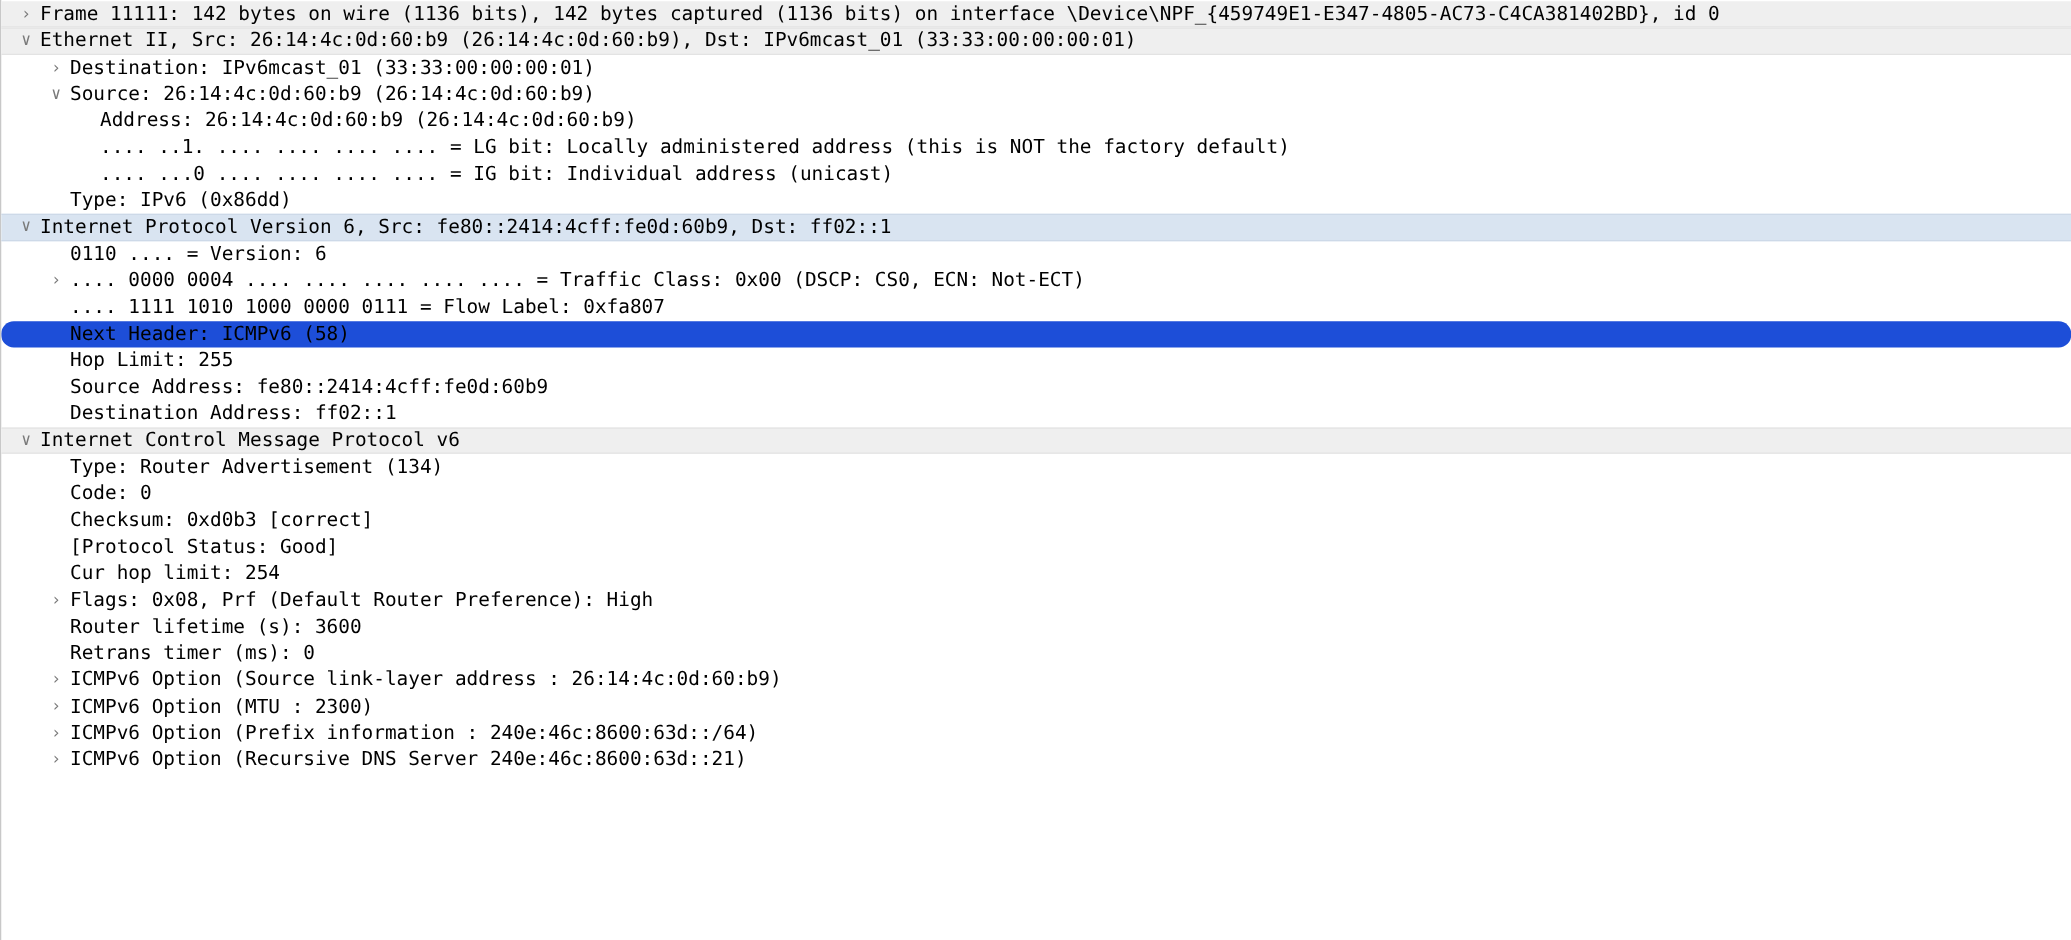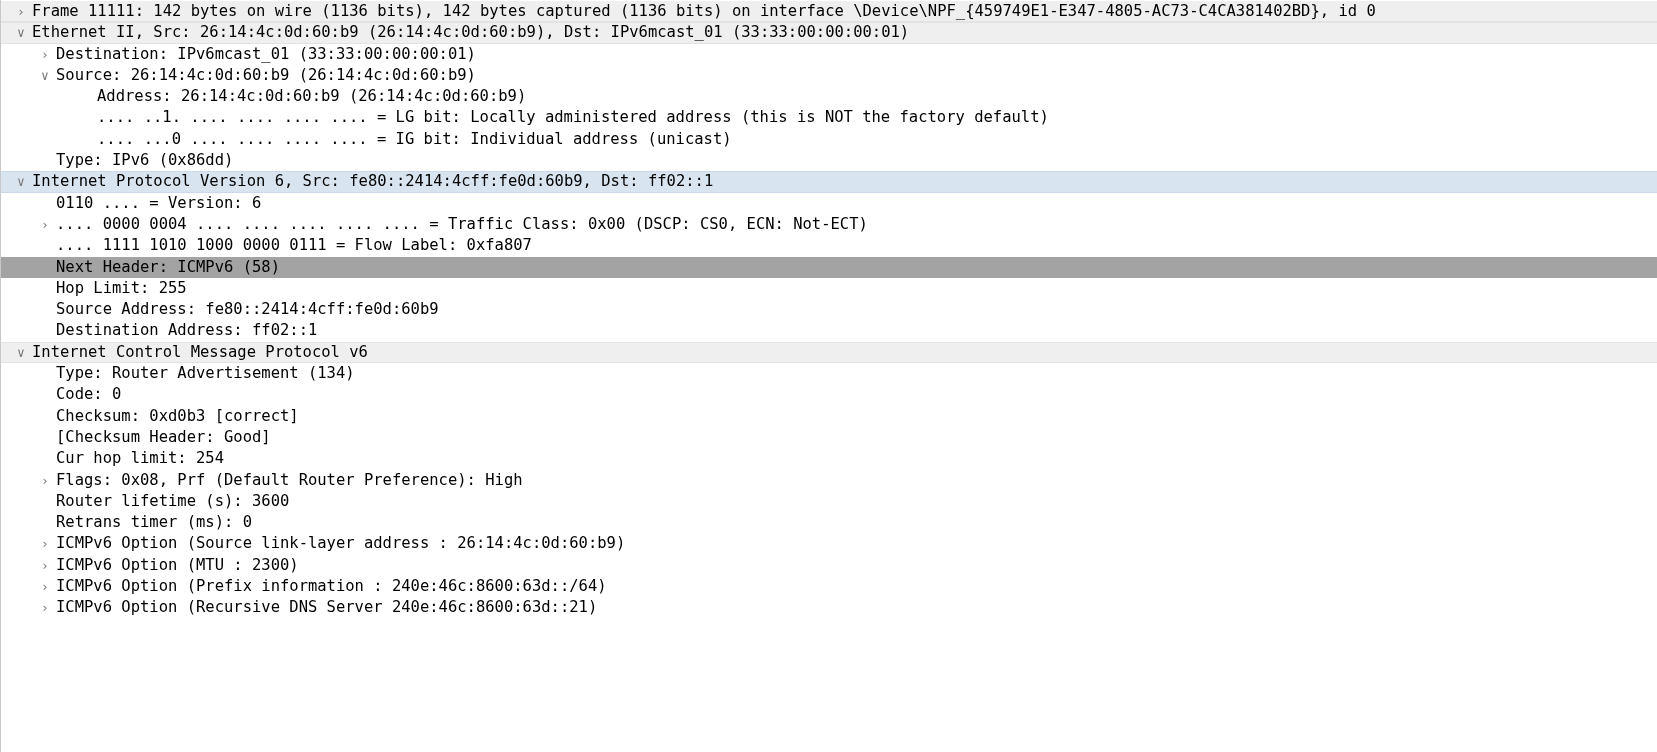--- a/index.html
+++ b/index.html
@@ -56,23 +56,24 @@
 
   
   .row.focus-proto {
     background: #d9e4f1;
     border-top: 1px solid #cdd9e8;
     border-bottom: 1px solid #cdd9e8;
   }
 
   
   .row.selected {
-    background: #a3a3a3;
+    background: #1d4ed8;
     border-top: none;
     border-bottom: none;
+    border-radius: 10px;
   }
 
   .expander {
     flex: 0 0 auto;
     width: 22px;
     min-width: 22px;
     text-align: center;
     color: #7a7a7a;
     font-size: 13px;
     line-height: 21.3px;
@@ -84,21 +85,21 @@
 
   .label {
     flex: 0 0 auto;
     white-space: pre;
     text-align: center;
   }
 
   
   .ind-0 { padding-left: 9px; }
   .ind-1 { padding-left: 33px; }
-  .ind-2 { padding-left: 74px; }
+  .ind-2 { padding-left: 57px; }
 
   
 </style>
 </head>
 <body>
 
 <div id="packet-detail-pane">
   <div class="tree" id="tree-root">
       <div class="row ind-0 proto first"><span class="expander">›</span><span class="label">Frame 11111: 142 bytes on wire (1136 bits), 142 bytes captured (1136 bits) on interface \Device\NPF_{459749E1-E347-4805-AC73-C4CA381402BD}, id 0</span></div>
       <div class="row ind-0 proto"><span class="expander">∨</span><span class="label">Ethernet II, Src: 26:14:4c:0d:60:b9 (26:14:4c:0d:60:b9), Dst: IPv6mcast_01 (33:33:00:00:00:01)</span></div>
@@ -113,21 +114,21 @@
       <div class="row ind-1"><span class="expander">›</span><span class="label">.... 0000 0004 .... .... .... .... .... = Traffic Class: 0x00 (DSCP: CS0, ECN: Not-ECT)</span></div>
       <div class="row ind-1"><span class="expander none"></span><span class="label">.... 1111 1010 1000 0000 0111 = Flow Label: 0xfa807</span></div>
       <div class="row ind-1 selected"><span class="expander none"></span><span class="label">Next Header: ICMPv6 (58)</span></div>
       <div class="row ind-1"><span class="expander none"></span><span class="label">Hop Limit: 255</span></div>
       <div class="row ind-1"><span class="expander none"></span><span class="label">Source Address: fe80::2414:4cff:fe0d:60b9</span></div>
       <div class="row ind-1"><span class="expander none"></span><span class="label">Destination Address: ff02::1</span></div>
       <div class="row ind-0 proto"><span class="expander">∨</span><span class="label">Internet Control Message Protocol v6</span></div>
       <div class="row ind-1"><span class="expander none"></span><span class="label">Type: Router Advertisement (134)</span></div>
       <div class="row ind-1"><span class="expander none"></span><span class="label">Code: 0</span></div>
       <div class="row ind-1"><span class="expander none"></span><span class="label">Checksum: 0xd0b3 [correct]</span></div>
-      <div class="row ind-1"><span class="expander none"></span><span class="label">[Checksum Header: Good]</span></div>
+      <div class="row ind-1"><span class="expander none"></span><span class="label">[Protocol Status: Good]</span></div>
       <div class="row ind-1"><span class="expander none"></span><span class="label">Cur hop limit: 254</span></div>
       <div class="row ind-1"><span class="expander">›</span><span class="label">Flags: 0x08, Prf (Default Router Preference): High</span></div>
       <div class="row ind-1"><span class="expander none"></span><span class="label">Router lifetime (s): 3600</span></div>
       <div class="row ind-1"><span class="expander none"></span><span class="label">Retrans timer (ms): 0</span></div>
       <div class="row ind-1"><span class="expander">›</span><span class="label">ICMPv6 Option (Source link-layer address : 26:14:4c:0d:60:b9)</span></div>
       <div class="row ind-1"><span class="expander">›</span><span class="label">ICMPv6 Option (MTU : 2300)</span></div>
       <div class="row ind-1"><span class="expander">›</span><span class="label">ICMPv6 Option (Prefix information : 240e:46c:8600:63d::/64)</span></div>
       <div class="row ind-1"><span class="expander">›</span><span class="label">ICMPv6 Option (Recursive DNS Server 240e:46c:8600:63d::21)</span></div>
     </div>
 </div>

